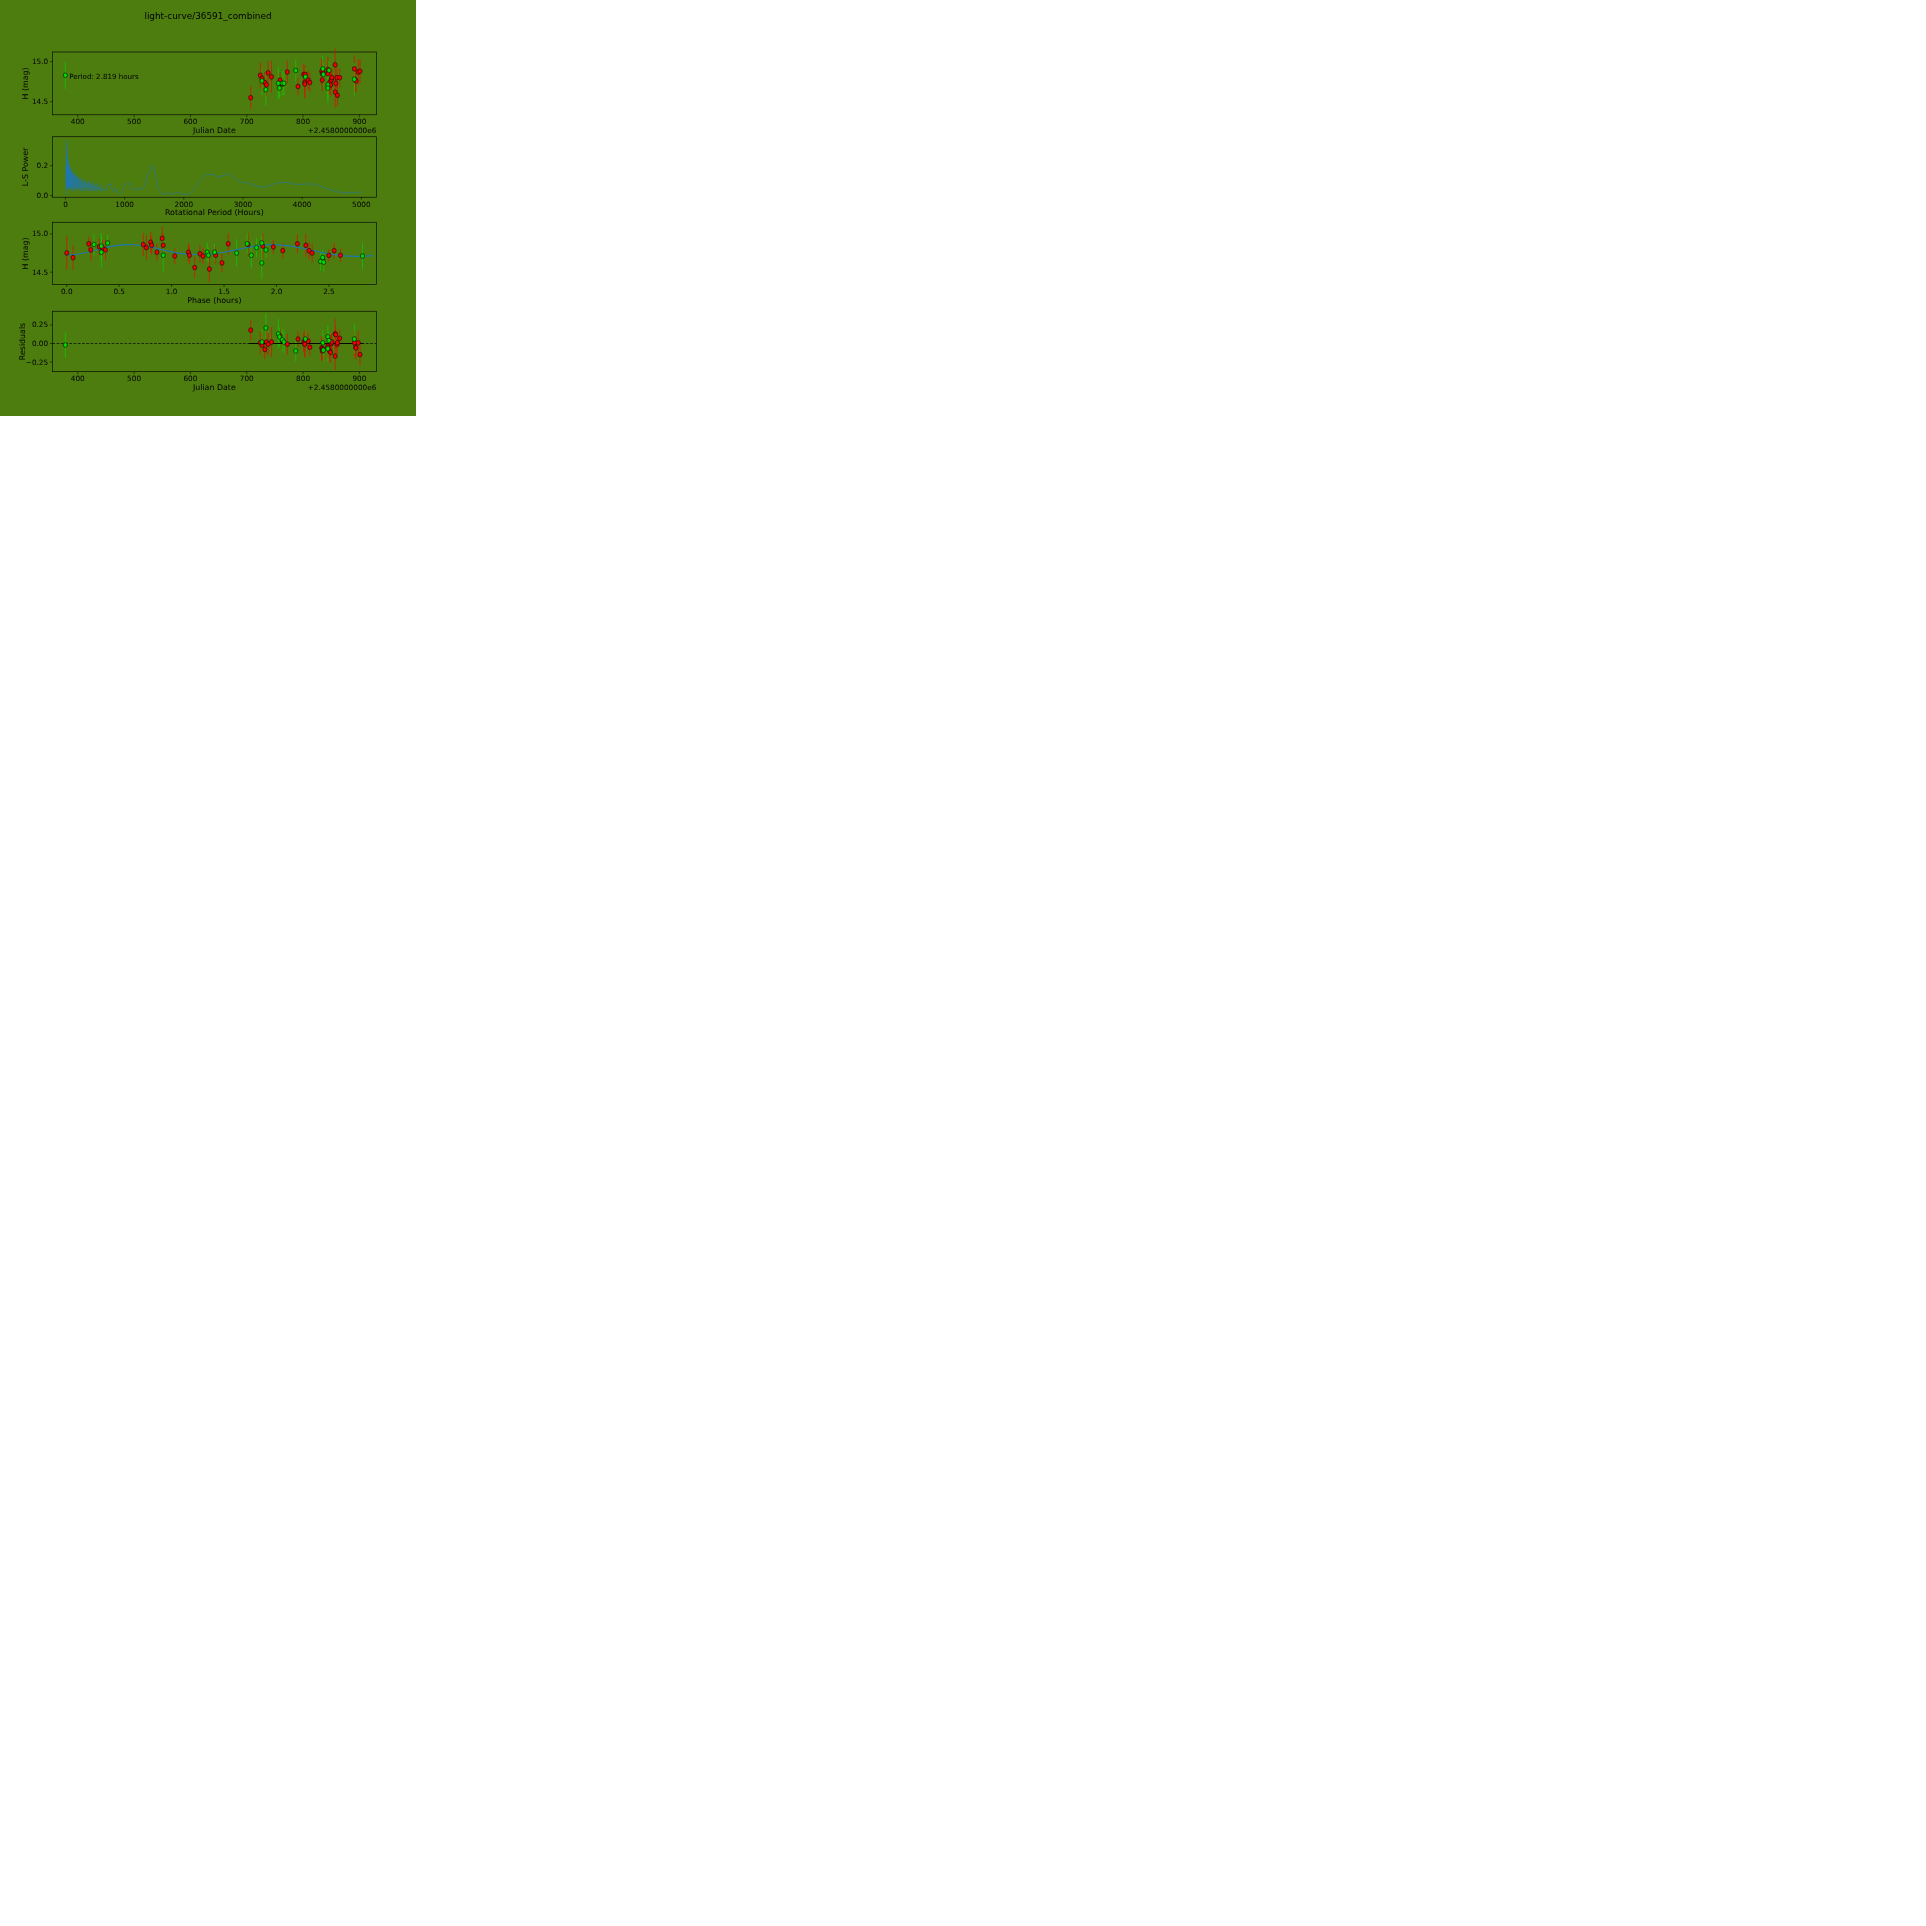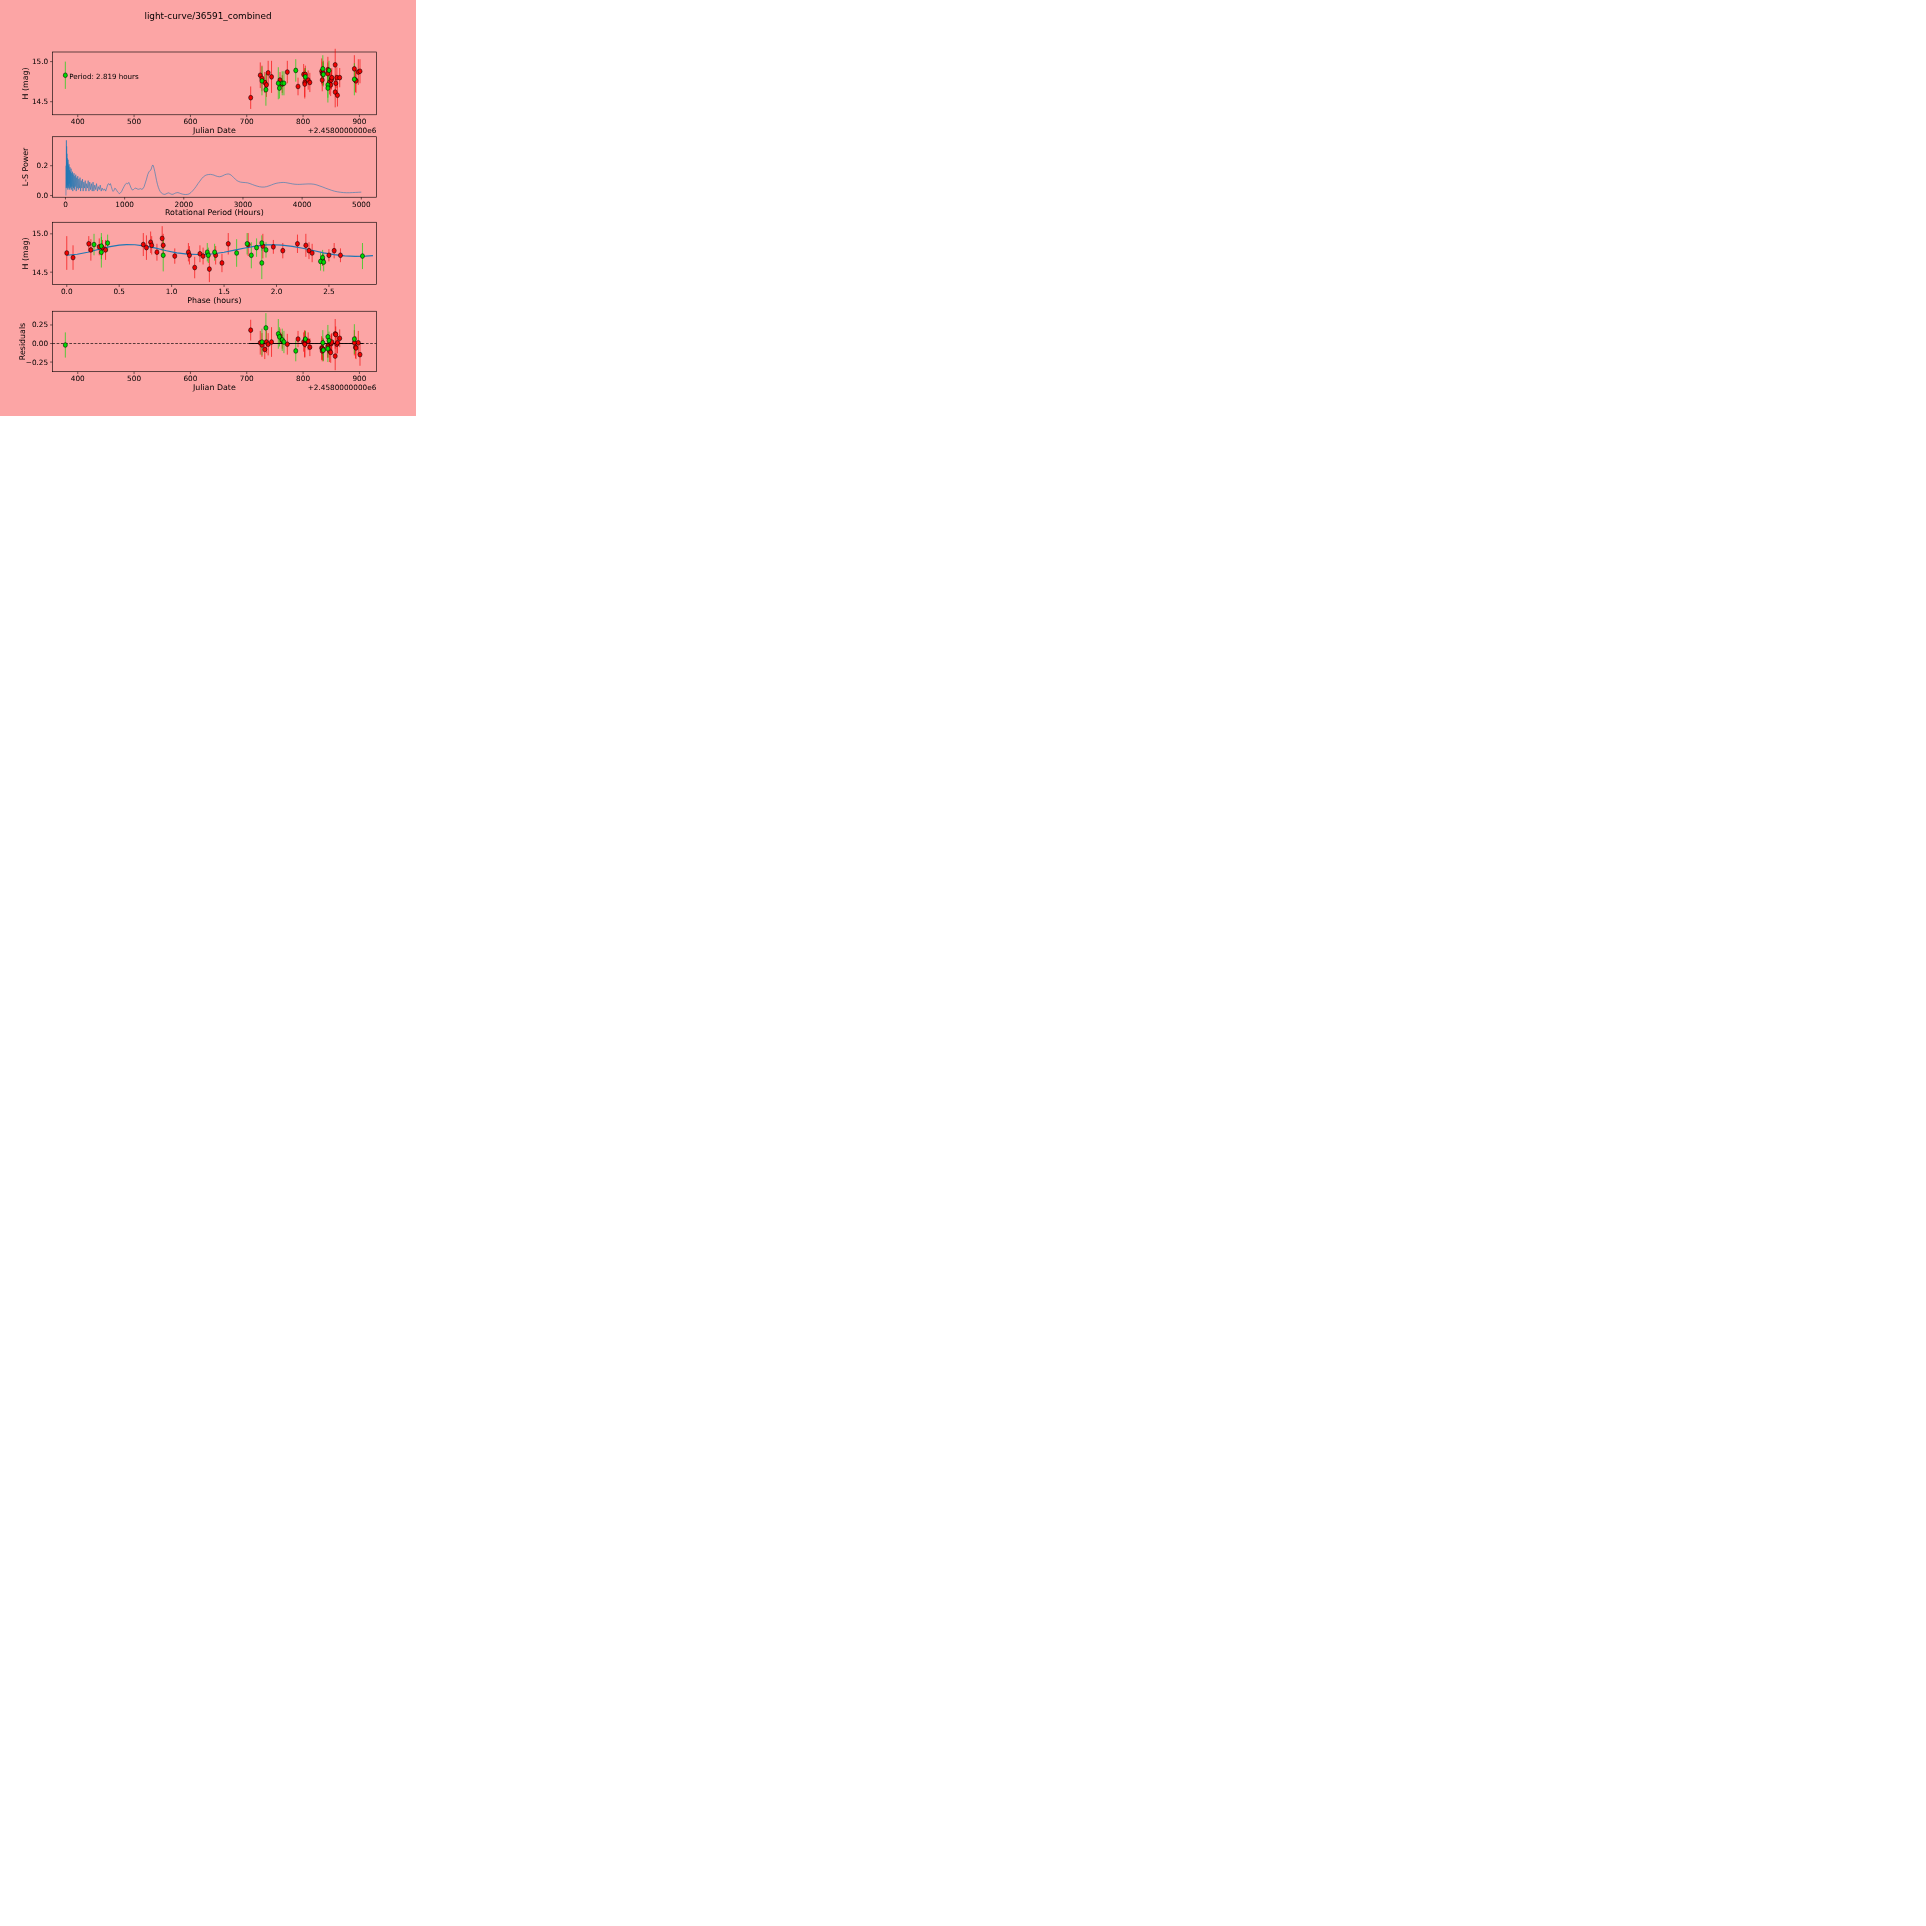--- a/index.html
+++ b/index.html
@@ -1,19 +1,19 @@
 <!DOCTYPE html>
 <html style="font-size:6.2px"><head>
 <meta charset="utf-8">
 <style>
   html,body{margin:0;padding:0;background:#ffffff;}
   #figure{
     position:relative;
     width:416px;height:416px;
-    background:#fca5a5;
+    background:#4d7c0f;
     font-family:"DejaVu Sans", sans-serif;
   }
   #figure-title{
     position:absolute;
     top:10.8px;left:50%;
     transform:translateX(-50%);
     font-size:8.9px;color:#000;
     white-space:nowrap;
   }
   svg{position:absolute;top:0;left:0;}

